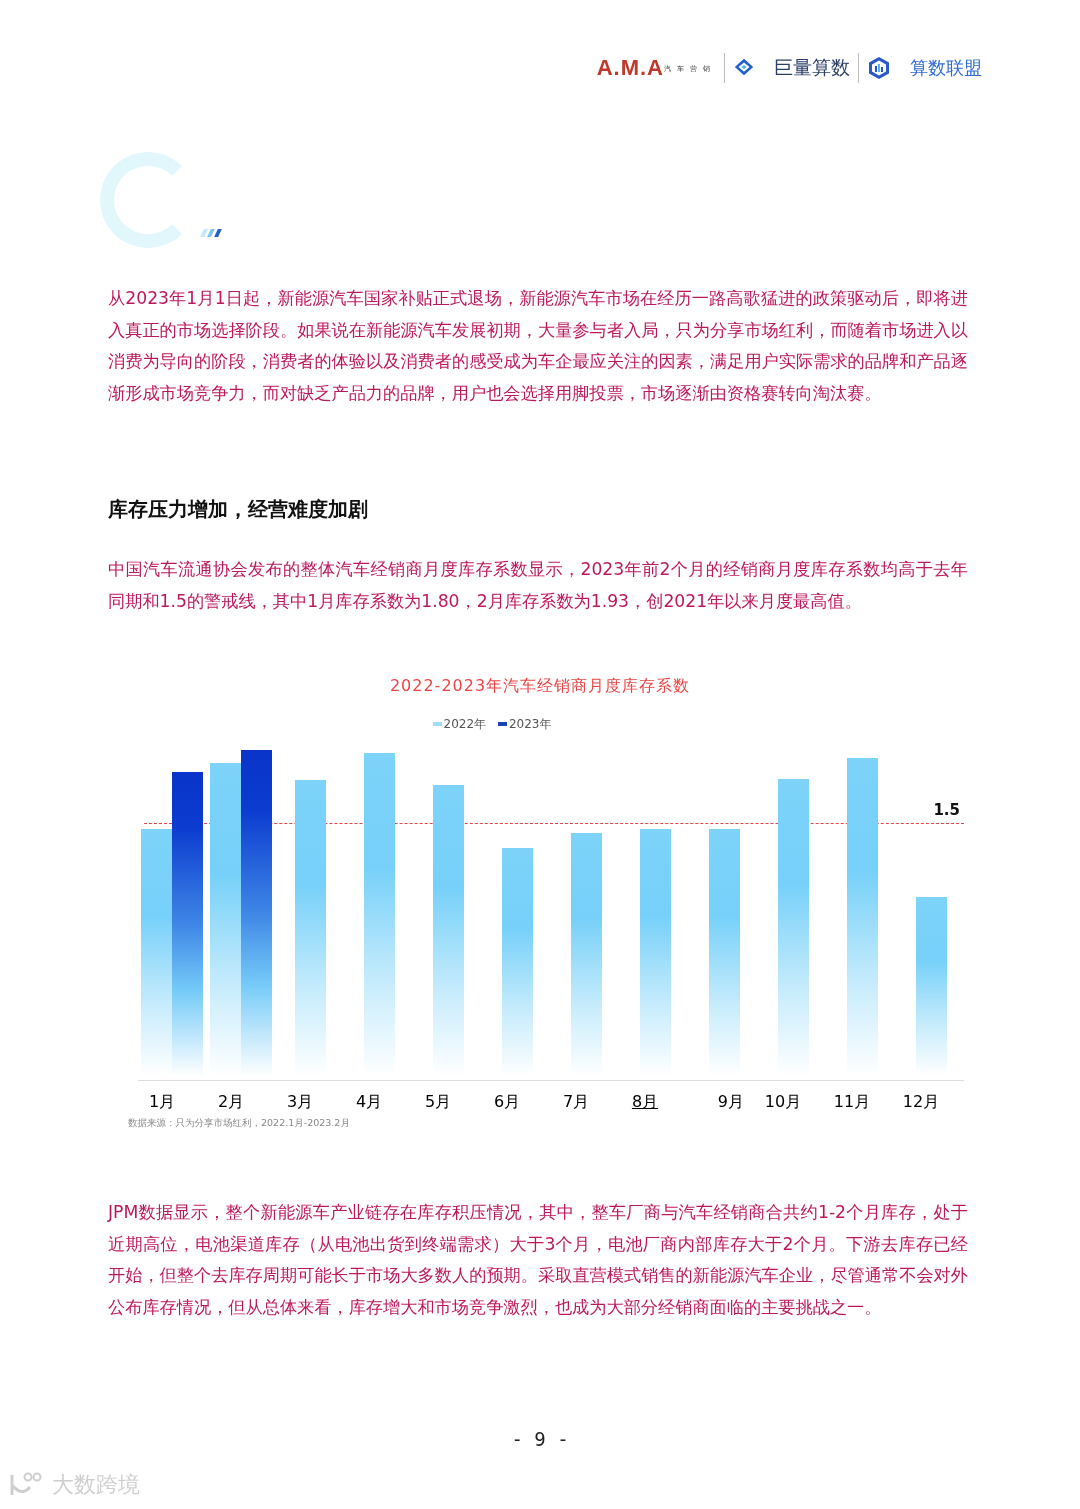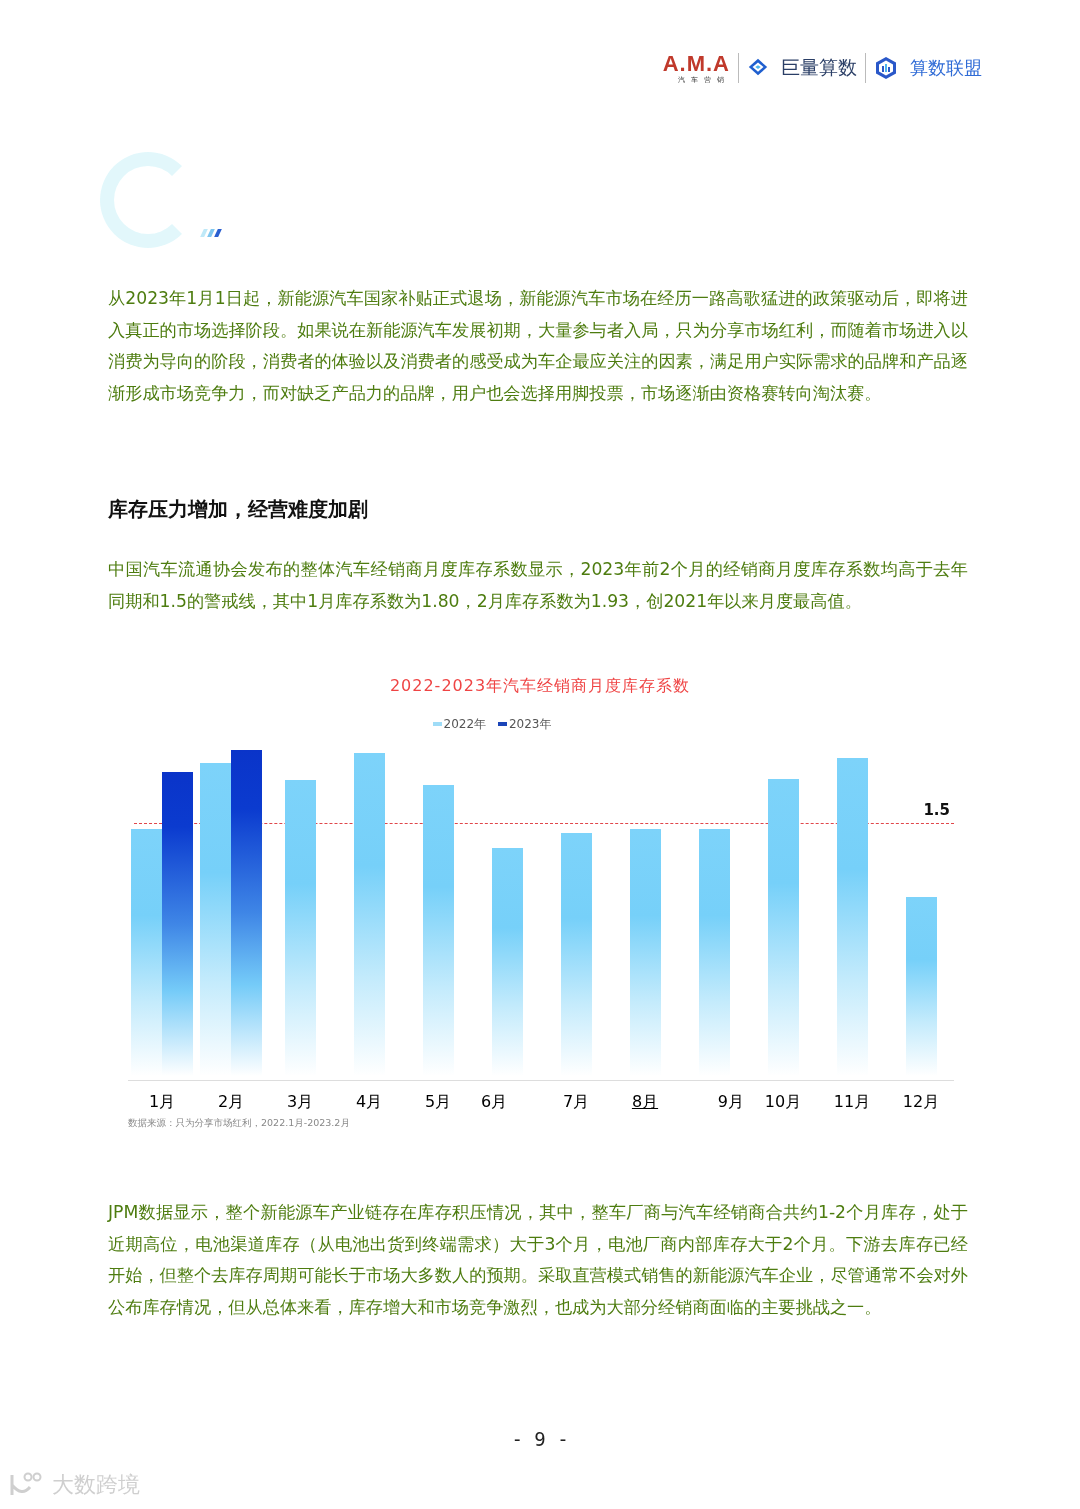--- a/index.html
+++ b/index.html
@@ -1,37 +1,37 @@
 <!DOCTYPE html>
 <html><head>
 <meta charset="utf-8">
 <style>
   html,body{margin:0;padding:0;background:#fff;}
   body{width:1080px;height:1509px;position:relative;overflow:hidden;font-family:"DejaVu Sans","Liberation Sans",sans-serif;color:#222;}
   .logos{position:absolute;top:48px;right:98px;display:flex;align-items:center;gap:8px;height:40px;}
-  .ama{display:flex;flex-direction:column;align-items:flex-end;line-height:1;}
+  .ama{display:flex;flex-direction:row;align-items:center;line-height:1;}
   .ama-main{font-family:"Liberation Sans",sans-serif;font-weight:bold;font-size:22px;color:#c0392b;letter-spacing:1px;}
   .ama-sub{font-size:7px;color:#333;letter-spacing:6px;margin-top:2px;}
   .sep{width:1px;height:30px;background:#bbb;}
-  .brand{display:flex;align-items:center;gap:12px;font-size:19px;color:#2a3e66;}
+  .brand{display:flex;align-items:center;gap:19px;font-size:19px;color:#2a3e66;}
   .brand2{color:#2f6bd6;font-size:18px;}
   .icon-diamond{width:22px;height:22px;position:relative;}
   .title-wrap{position:absolute;left:92px;top:140px;width:780px;height:120px;}
   .title-ring{position:absolute;left:8px;top:12px;width:96px;height:96px;border-radius:50%;border:14px solid #dff7fb;border-right-color:transparent;box-sizing:border-box;opacity:.9;}
   .title-text{position:absolute;left:26px;top:36px;font-size:38px;font-weight:bold;letter-spacing:6px;
     background:linear-gradient(90deg,#0d2aa8 0%,#1e63d8 55%,#6cc8f0 100%);-webkit-background-clip:text;background-clip:text;color:transparent;white-space:nowrap;}
   .slashes{position:absolute;left:110px;top:89px;display:flex;gap:3px;}
   .slashes span{display:block;width:4px;height:8px;transform:skewX(-25deg);}
-  .para{position:absolute;left:108px;width:860px;font-size:17.2px;line-height:31.5px;color:#4d7c0f;text-align:justify;}
+  .para{position:absolute;left:108px;width:860px;font-size:17.2px;line-height:31.5px;color:#be185d;text-align:justify;}
   .h2{position:absolute;left:108px;top:496px;font-size:20px;font-weight:bold;color:#111;}
   .chart-title{position:absolute;left:0;width:1080px;top:676px;text-align:center;font-size:16px;color:#ef4444;letter-spacing:1px;}
   .legend{position:absolute;top:715px;left:0;width:984px;text-align:center;font-size:12px;color:#555;}
   .legend .li{display:inline-flex;align-items:center;margin:0 4px;}
   .legend .sw{display:inline-block;width:9px;height:4px;margin-right:2px;}
-  .plot{position:absolute;left:128px;top:740px;width:826px;height:341px;}
+  .plot{position:absolute;left:138px;top:740px;width:826px;height:341px;}
   .axis{position:absolute;left:0;right:0;bottom:0;height:1px;background:#ddd;}
   .bar{position:absolute;bottom:5px;width:31px;}
   .b22{background:linear-gradient(180deg,#7dd3fa 0%,#76d0f9 35%,#c4ebfc 70%,#ffffff 100%);}
   .b23{background:linear-gradient(180deg,#0a34c9 0%,#0b3bcf 18%,#3f86e6 50%,#75cbf8 72%,#ffffff 100%);}
   .refline{position:absolute;left:6px;right:0;border-top:1.3px dashed #e0464a;}
   .reflabel{position:absolute;right:4px;font-size:15px;font-weight:bold;color:#111;}
   .xl{position:absolute;top:1092px;font-size:16px;color:#000000;width:60px;text-align:center;}
   .source{position:absolute;left:128px;top:1117px;font-size:9.5px;color:#888;}
   .pagenum{position:absolute;top:1428px;left:0;width:1080px;text-align:center;font-size:19px;color:#222;font-family:"DejaVu Sans Mono",monospace;}
   .wm{position:absolute;left:8px;top:1470px;display:flex;align-items:center;gap:4px;font-size:22px;color:#cfcfcf;}
@@ -127,19 +127,19 @@
     <circle cx="29" cy="6" r="3.5" stroke="#cfcfcf" stroke-width="2" fill="none"></circle>
   </svg>
   <span>大数跨境</span>
 </div>
 
 <div class="xl" style="left: 132px;">1月</div>
 <div class="xl" style="left: 201px;">2月</div>
 <div class="xl" style="left: 270px;">3月</div>
 <div class="xl" style="left: 339px;">4月</div>
 <div class="xl" style="left: 408px;">5月</div>
-<div class="xl" style="left: 464px; text-align: center;">6月</div>
+<div class="xl" style="left: 477px; text-align: center;">6月</div>
 <div class="xl" style="left: 546px;">7月</div>
 <div class="xl" style="left: 615px; text-decoration: underline;">8月</div>
 <div class="xl" style="left: 684px; text-align: right;">9月</div>
 <div class="xl" style="left: 753px;">10月</div>
 <div class="xl" style="left: 822px;">11月</div>
 <div class="xl" style="left: 891px;">12月</div>
 
 </body></html>

